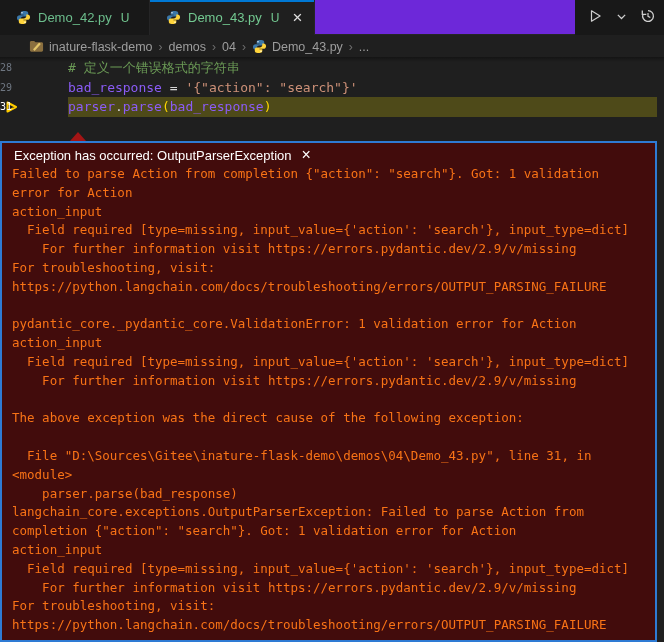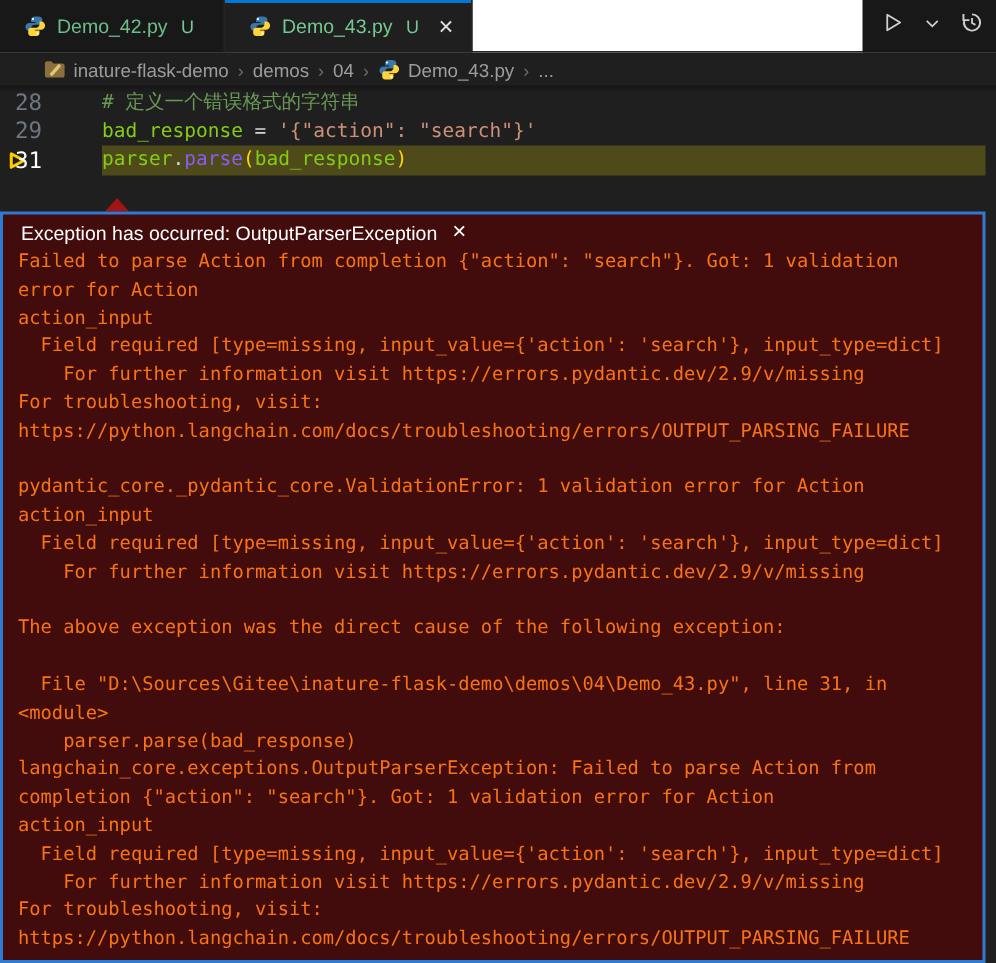--- a/index.html
+++ b/index.html
@@ -5,21 +5,21 @@
   * { box-sizing: border-box; }
   html,body { margin:0; padding:0; }
   body {
     width:664px; height:642px; position:relative; overflow:hidden;
     background:#1f1f1f; font-family:"Liberation Sans", sans-serif; color:#cccccc;
   }
 
   
   .tabbar {
     position:absolute; top:0; left:0; right:0; height:35px;
-    background:#ffffff; display:flex; border-bottom:1px solid #252526;
+    background:#6d28d9; display:flex; border-bottom:1px solid #252526;
   }
   .tab {
     position:relative; display:flex; align-items:center; gap:7px;
     padding:0 12px 0 16px; height:35px; min-width:150px;
     background:#181818; border-right:1px solid #252526; cursor:pointer;
   }
   .tab.active { background:#1f1f1f; }
   .tab.active::before {
     content:""; position:absolute; top:0; left:0; right:0; height:2px; background:#0078d4;
   }
@@ -47,33 +47,33 @@
     position:absolute; top:57px; left:0; right:0; height:5px;
     background:linear-gradient(to bottom, rgba(0,0,0,0.35), rgba(0,0,0,0));
     pointer-events:none;
   }
 
   
   .editor { position:absolute; top:58px; left:0; right:0; }
   .code-line { position:relative; height:19.5px; display:flex; align-items:center; }
   .gutter-icon { position:absolute; left:4px; top:2px; width:16px; height:16px; }
   .line-no {
-    width:38px; text-align:center; font-family:"DejaVu Sans Mono", monospace;
-    font-size:15px; color:#6e7681; flex:none; z-index:1;
+    width:38px; text-align:left; font-family:"DejaVu Sans Mono", monospace;
+    font-size:10px; color:#6e7681; flex:none; z-index:1;
   }
   .code-line.current .line-no { color:#ffffff; }
   .line-highlight {
     position:absolute; left:68px; right:7px; top:0; bottom:0; background:#4e4a19;
   }
   .code-text {
     margin-left:30px; font-family:"DejaVu Sans Mono", monospace;
     font-size:13px; white-space:pre; z-index:1;
   }
   .tok-comment { color:#6a9955; }
-  .tok-variable { color:#84cc16; }
+  .tok-variable { color:#8b5cf6; }
   .tok-plain { color:#d4d4d4; }
   .tok-string { color:#ce9178; }
   .tok-function { color:#8b5cf6; }
   .tok-bracket { color:#ffd700; }
 
   
   .exc-pointer {
     position:absolute; top:132px; left:70px; width:0; height:0;
     border-left:8px solid transparent; border-right:8px solid transparent;
     border-bottom:9px solid #a31515;

